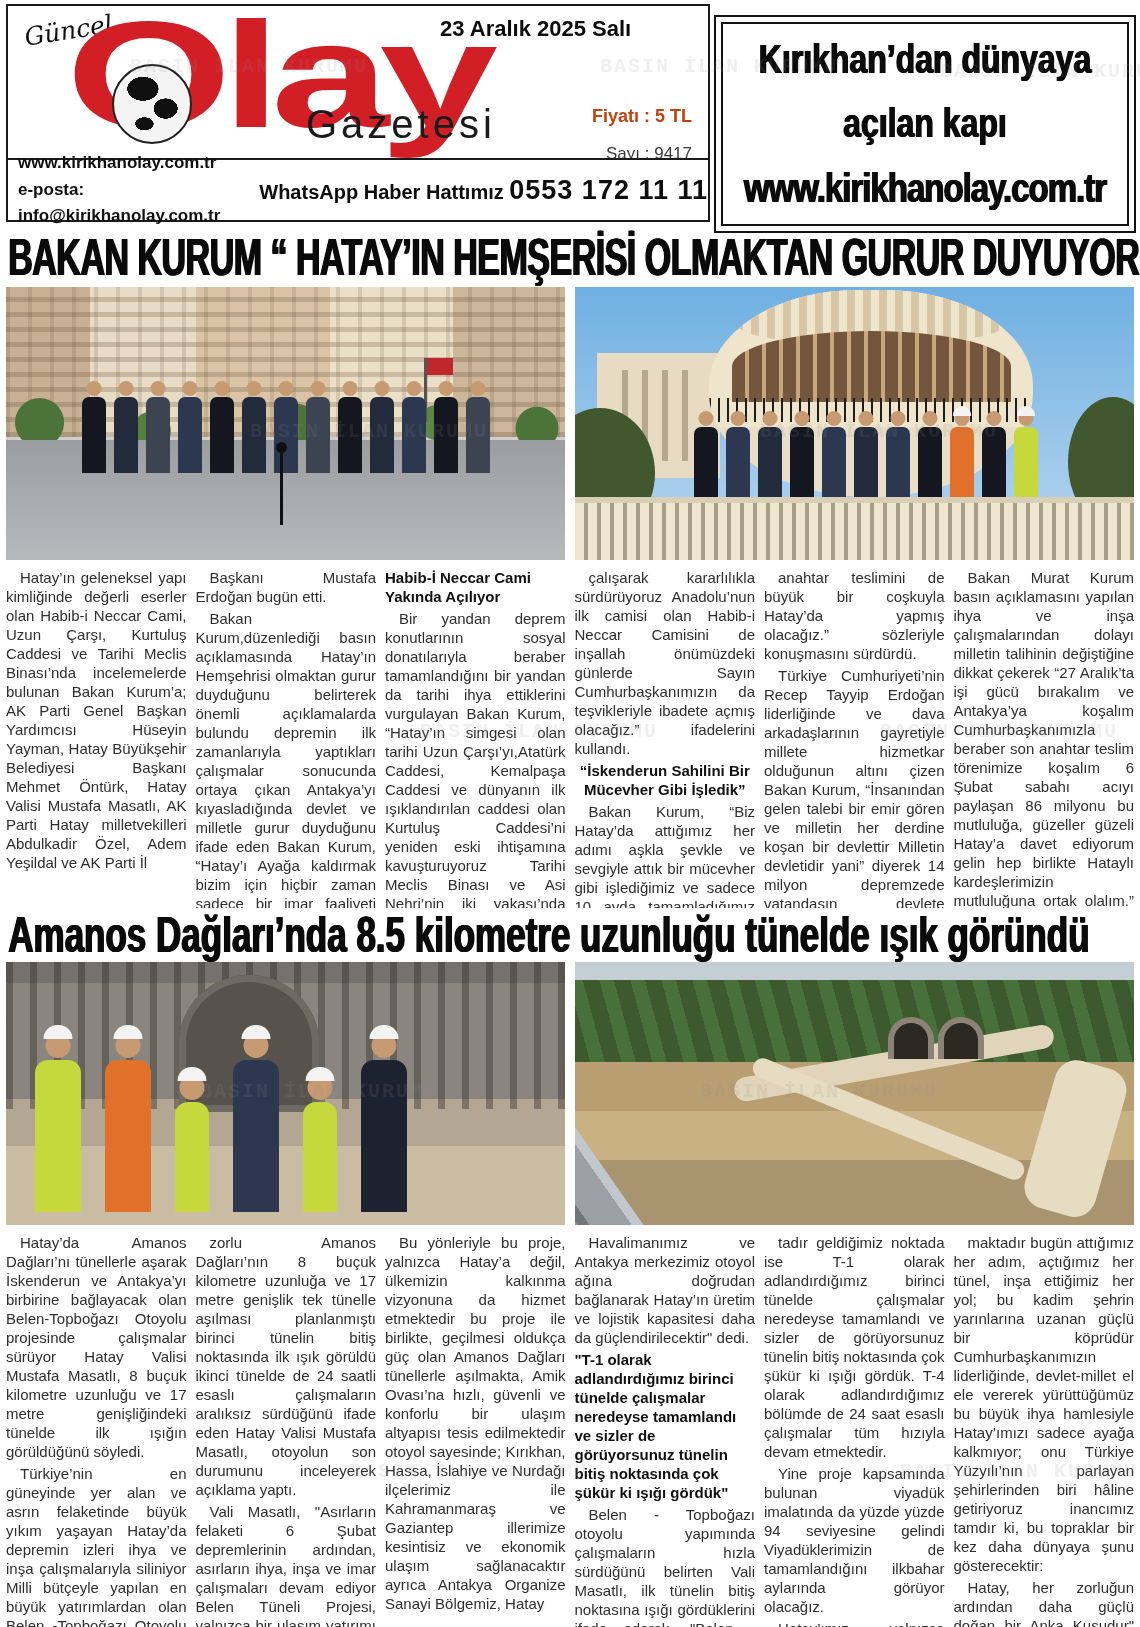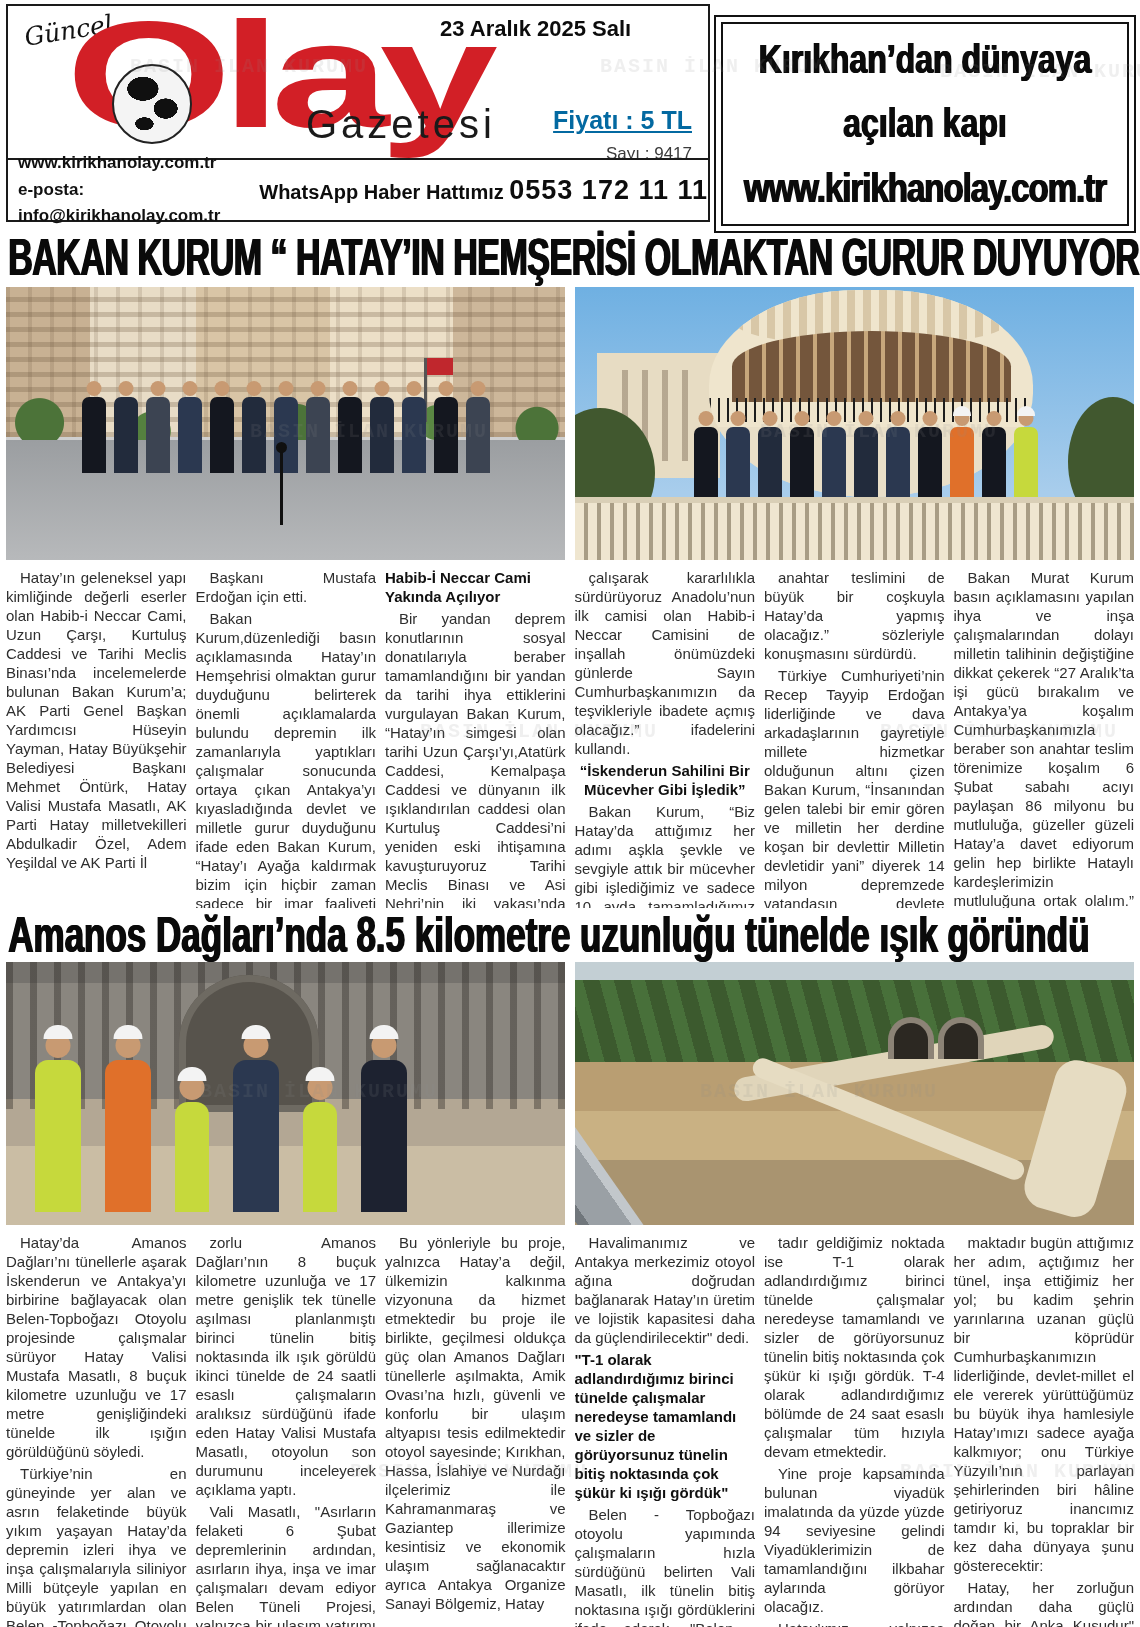--- a/index.html
+++ b/index.html
@@ -15,21 +15,21 @@
   .logo-text{position:absolute;left:58px;top:-24px;font-size:150px;font-weight:bold;color:#d21f26;
              transform:scale(1.42,1.0);transform-origin:left top;letter-spacing:-7px;line-height:1.25;}
   .globe{position:absolute;left:104px;top:58px;width:76px;height:76px;border-radius:50%;border:2px solid #222;
          background:
            radial-gradient(ellipse 34% 26% at 38% 30%,#101010 0 60%,transparent 61%),
            radial-gradient(ellipse 26% 22% at 68% 56%,#101010 0 60%,transparent 61%),
            radial-gradient(ellipse 20% 14% at 40% 76%,#101010 0 60%,transparent 61%),
            #f4f4f4;}
   .gazetesi{position:absolute;left:298px;top:96px;font-size:40px;letter-spacing:4px;color:#1a1a1a;}
   .mast-date{position:absolute;left:432px;top:10px;font-size:22px;font-weight:bold;color:#0c0c0c;}
-  .mast-price{position:absolute;right:16px;top:100px;font-size:25px;font-weight:bold;color:#0369a1;text-decoration:underline;}
+  .mast-price{position:absolute;right:16px;top:100px;font-size:18px;font-weight:bold;color:#c2410c;}
   .mast-issue{position:absolute;right:16px;top:138px;font-size:17px;color:#3a3a3a;}
   .mast-bottom{position:absolute;left:0;right:0;bottom:0;height:62px;border-top:2px solid #1a1a1a;
                display:flex;align-items:center;box-sizing:border-box;background:#fff;}
   .contact{padding-left:10px;font-size:17px;font-weight:bold;line-height:1.55;color:#111;}
   .whatsapp{margin-left:26px;font-weight:bold;font-size:20px;color:#0d0d0d;white-space:nowrap;}
   .wa-num{font-size:27px;letter-spacing:1px;}
   .mast-right{position:absolute;right:4px;top:4px;width:422px;height:218px;border:2px solid #111;padding:5px;box-sizing:border-box;background:#fff;margin-top:11px;}
   .mast-right-inner{border:2px solid #111;height:100%;box-sizing:border-box;display:flex;flex-direction:column;
                     justify-content:space-around;align-items:center;padding:4px 2px;}
   .slogan{font-weight:bold;color:#0b0b0b;transform:scaleY(1.25);white-space:nowrap;
@@ -228,21 +228,21 @@
       </div>
       <div class="ph2-balustrade"></div>
     </div>
   </div>
 
   <div class="story story1">
     <div class="col">
       <p>Hatay’ın geleneksel yapı kimliğinde değerli eserler olan Habib-i Neccar Cami, Uzun Çarşı, Kurtuluş Caddesi ve Tarihi Meclis Binası’nda incelemelerde bulunan Bakan Kurum’a; AK Parti Genel Başkan Yardımcısı Hüseyin Yayman, Hatay Büyükşehir Belediyesi Başkanı Mehmet Öntürk, Hatay Valisi Mustafa Masatlı, AK Parti Hatay milletvekilleri Abdulkadir Özel, Adem Yeşildal ve AK Parti İl</p>
     </div>
     <div class="col">
-      <p>Başkanı Mustafa Erdoğan için etti.</p>
+      <p>Başkanı Mustafa Erdoğan bugün etti.</p>
       <p>Bakan Kurum,düzenlediği basın açıklamasında Hatay’ın Hemşehrisi olmaktan gurur duyduğunu belirterek önemli açıklamalarda bulundu depremin ilk zamanlarıyla yaptıkları çalışmalar sonucunda ortaya çıkan Antakya’yı kıyasladığında devlet ve milletle gurur duyduğunu ifade eden Bakan Kurum, “Hatay’ı Ayağa kaldırmak bizim için hiçbir zaman sadece bir imar faaliyeti olmadı Hatay’a hizmet etmek bir gönül mese</p>
     </div>
     <div class="col">
       <p class="head">Habib-İ Neccar Cami Yakında Açılıyor</p>
       <p>Bir yandan deprem konutlarının sosyal donatılarıyla beraber tamamlandığını bir yandan da tarihi ihya ettiklerini vurgulayan Bakan Kurum, “Hatay’ın simgesi olan tarihi Uzun Çarşı’yı,Atatürk Caddesi, Kemalpaşa Caddesi ve dünyanın ilk ışıklandırılan caddesi olan Kurtuluş Caddesi’ni yeniden eski ihtişamına kavuşturuyoruz Tarihi Meclis Binası ve Asi Nehri’nin iki yakası’nda başlattığımız çalışmalarımızı da 7 gün 24 saat</p>
     </div>
     <div class="col">
       <p>çalışarak kararlılıkla sürdürüyoruz Anadolu’nun ilk camisi olan Habib-i Neccar Camisini de inşallah önümüzdeki günlerde Sayın Cumhurbaşkanımızın da teşvikleriyle ibadete açmış olacağız.” ifadelerini kullandı.</p>
       <p class="head center">“İskenderun Sahilini Bir Mücevher Gibi İşledik”</p>
       <p>Bakan Kurum, “Biz Hatay’da attığımız her adımı aşkla şevkle ve sevgiyle attık bir mücevher gibi işlediğimiz ve sadece 10 ayda tamamladığımız İskenderun Sahil Projemiz bunun kanıtıdır önümüzdeki hafta 27 Aralık günü Sayın Cumhurbaşkanımızı burada ağırlayacağız ve son</p>

